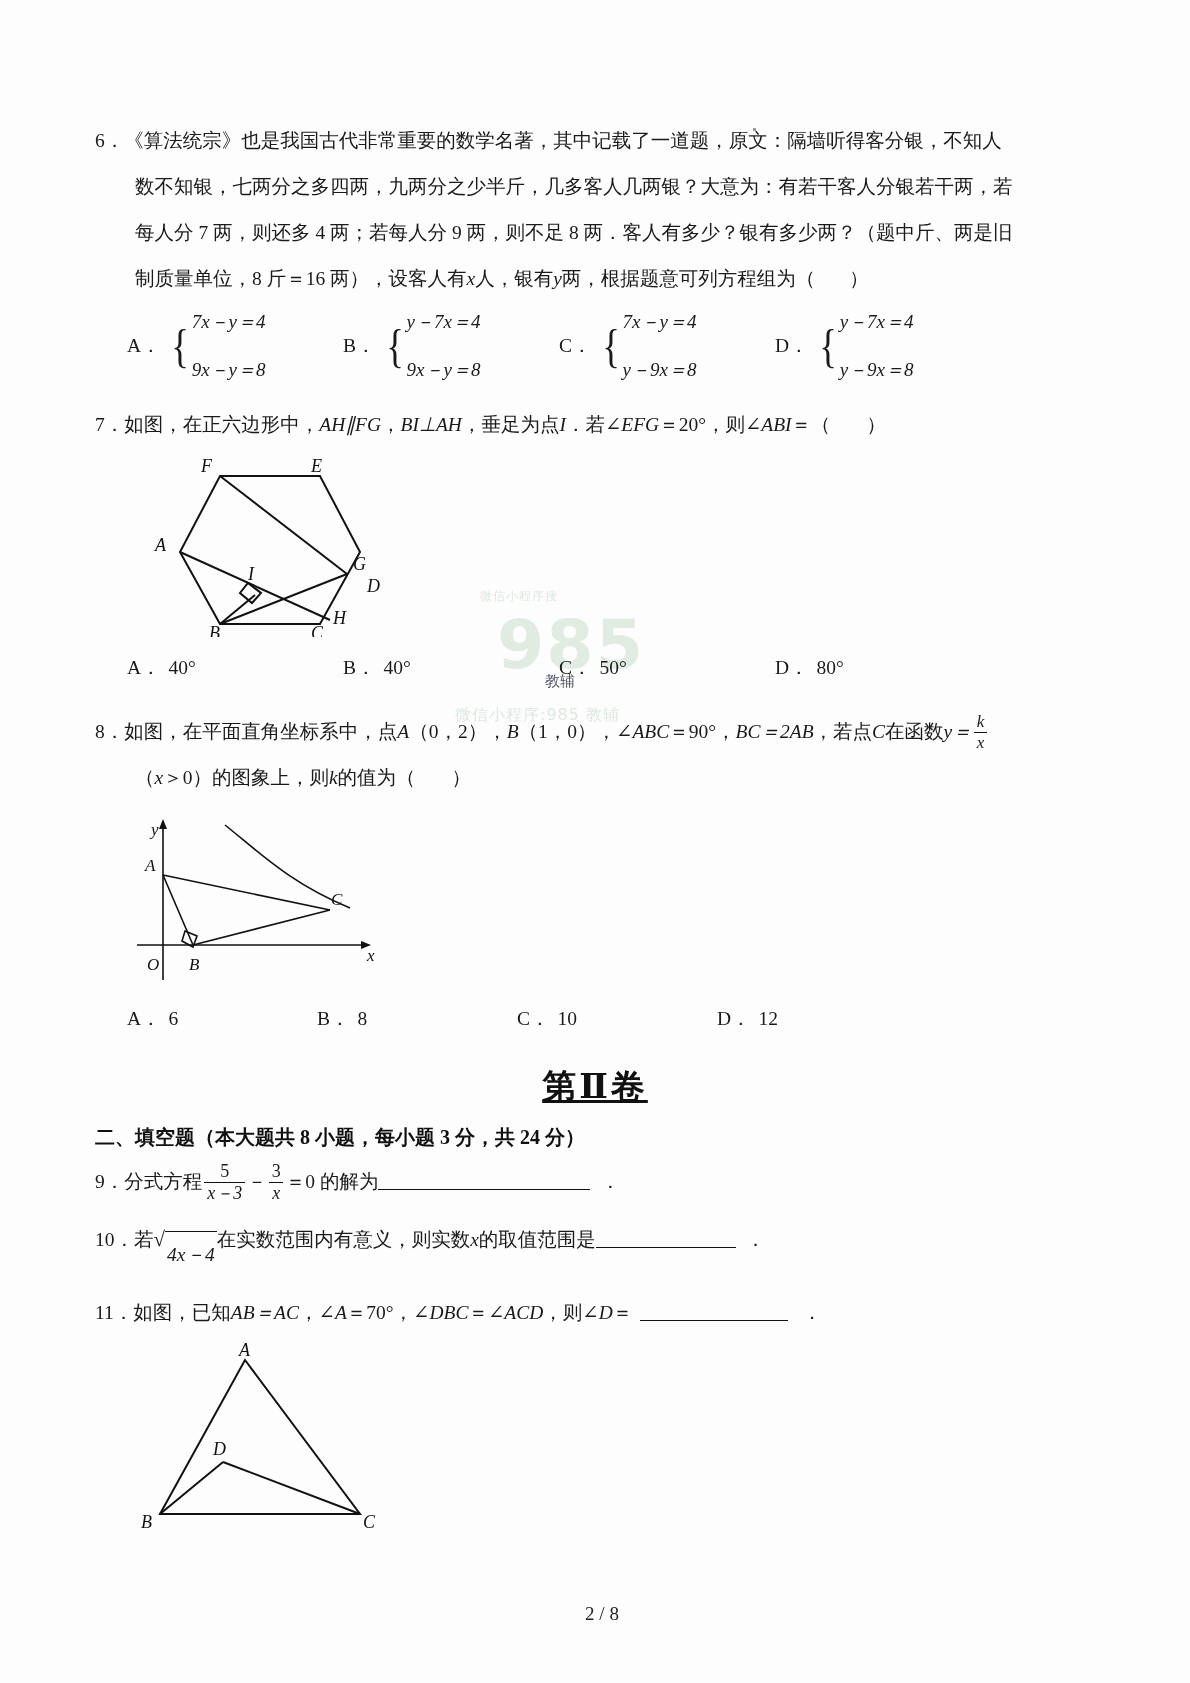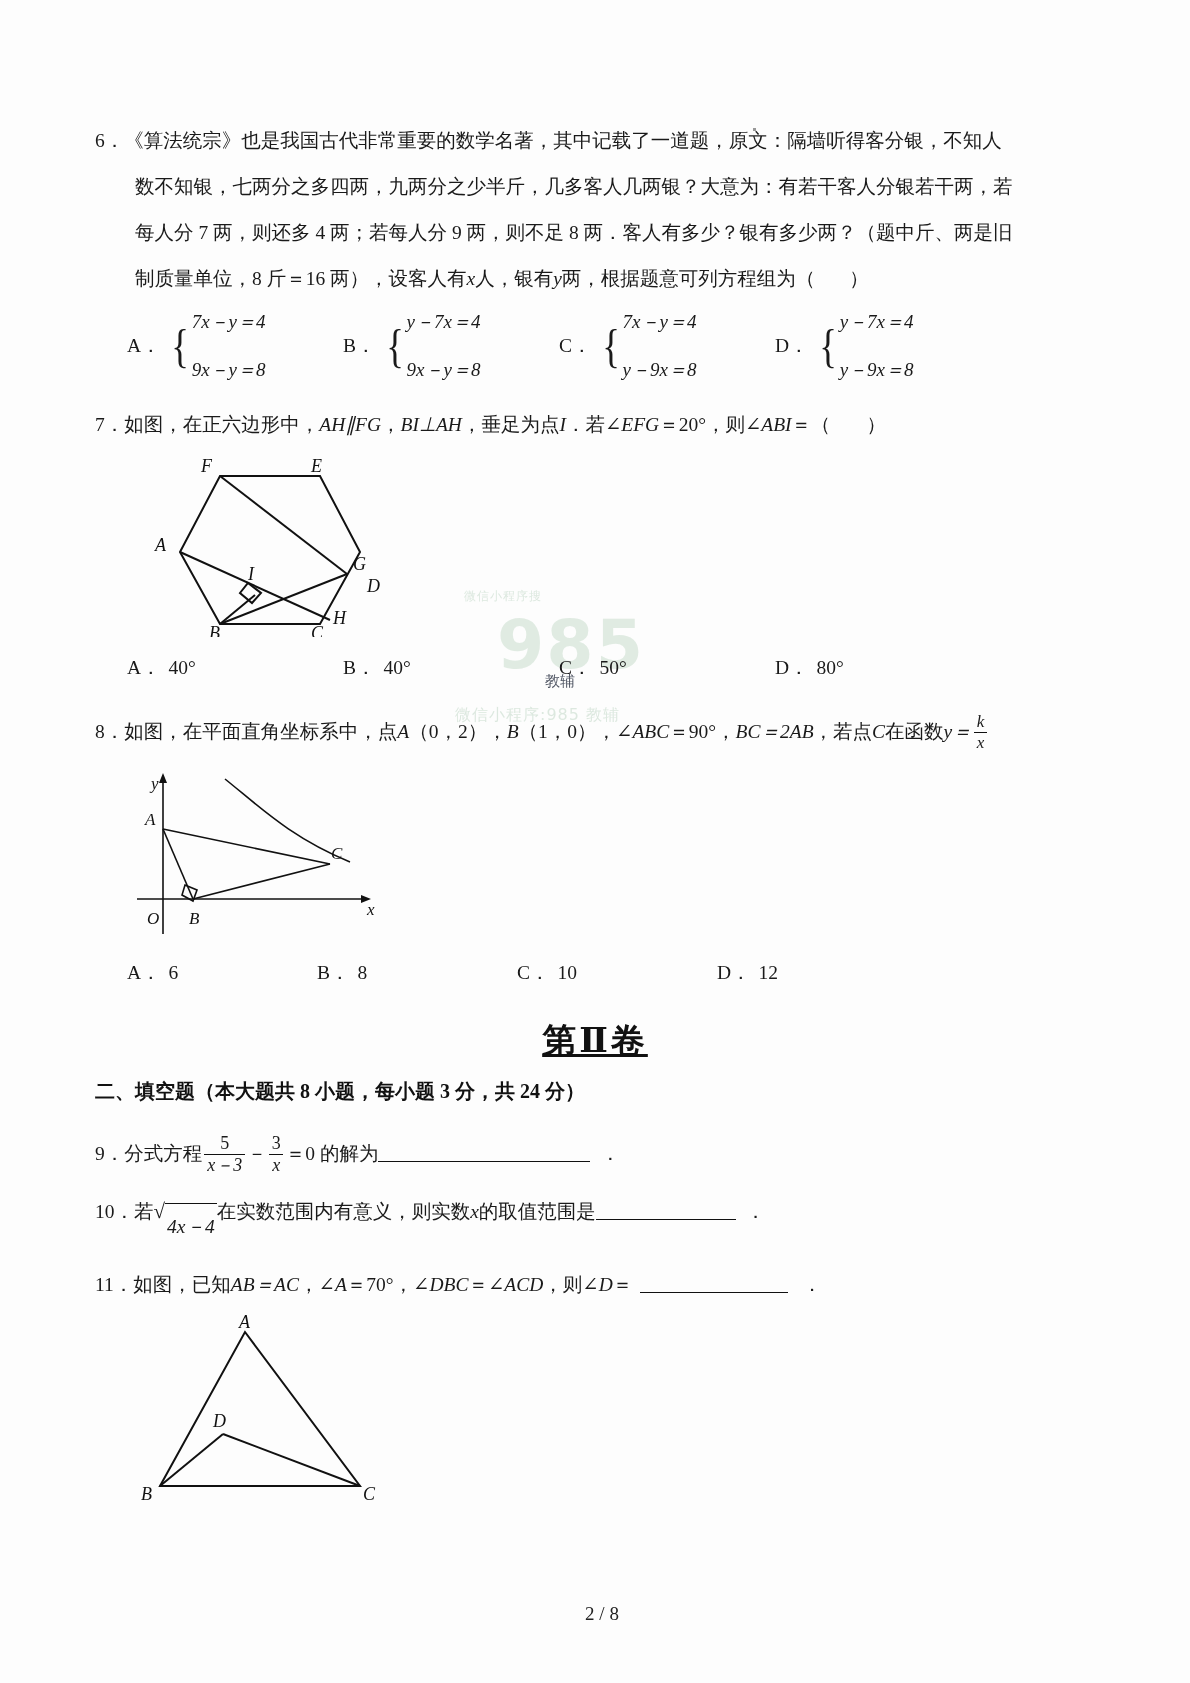--- a/index.html
+++ b/index.html
@@ -149,21 +149,21 @@
     background: #999;
   }
 </style>
 </head>
 <body>
 
 <div class="page">
 
   <div class="dot-mark"></div>
 
-  <div class="wm wm-tiny" style="left:464px; top:588px;">微信小程序搜</div>
+  <div class="wm wm-tiny" style="left:480px; top:588px;">微信小程序搜</div>
   <div class="wm wm-num" style="left:497px; top:605px;">985</div>
   <div class="wm wm-sm" style="left:545px; top:672px;">教辅</div>
   <div class="wm wm-tiny" style="left:455px; top:705px; font-size:16px;">微信小程序:985 教辅</div>
 
   <div class="content">
 
     <div class="q">
       <div>
         <span>6．</span><span>《算法统宗》也是我国古代非常重要的数学名著，其中记载了一道题，原文：隔墙听得客分银，不知人</span>
       </div>
@@ -271,20 +271,23 @@
       </div>
     </div>
 
     <div class="q" style="margin-top:18px;">
       <div>
         <span>8．</span><span>如图，在平面直角坐标系中，点</span><span class="it">A</span><span>（0，2），</span><span class="it">B</span><span>（1，0），∠</span><span class="it">ABC</span><span>＝90°，</span><span class="it">BC＝2AB</span><span>，若点</span><span class="it">C</span><span>在函数</span><span class="it">y＝</span><span class="frac">
             <span class="nu it">k</span>
             <span class="den it">x</span>
         </span>
       </div>
+      <div class="indent">
+        <span>（</span><span class="it">x</span><span>＞0）的图象上，则</span><span class="it">k</span><span>的值为（</span><span style="display:inline-block;width:36px"></span><span>）</span>
+      </div>
 
       <div class="fig" style="margin:4px 0 0 30px;">
         <svg width="270" height="185" viewBox="0 0 270 185">
           <g stroke="#111" stroke-width="1.6" fill="none">
             <line x1="38" y1="175" x2="38" y2="18"></line>
             <line x1="12" y1="140" x2="240" y2="140"></line>
 
             <path d="M 100,20 C 135,48 165,78 225,103"></path>
 
             <line x1="38" y1="70" x2="68" y2="140"></line>
@@ -322,21 +325,21 @@
         <div class="opt">
           <span class="opt-label">D．</span>
           <span>12</span>
         </div>
       </div>
     </div>
 
     <div class="vol2">第Ⅱ卷</div>
     <div class="sect">二、填空题（本大题共 8 小题，每小题 3 分，共 24 分）</div>
 
-    <div class="q" style="margin-top:26px;">
+    <div class="q" style="margin-top:8px;">
       <span>9．</span><span>分式方程</span><span class="frac" style="font-size:18px">
           <span class="nu">5</span>
           <span class="den it">x－3</span>
       </span><span>－</span><span class="frac" style="font-size:18px">
           <span class="nu">3</span>
           <span class="den it">x</span>
       </span><span>＝0 的解为</span><span class="blank" style="width:212px"></span><span style="display:inline-block;width:10px"></span><span>．</span>
     </div>
 
     <div class="q" style="margin-top:12px;">

